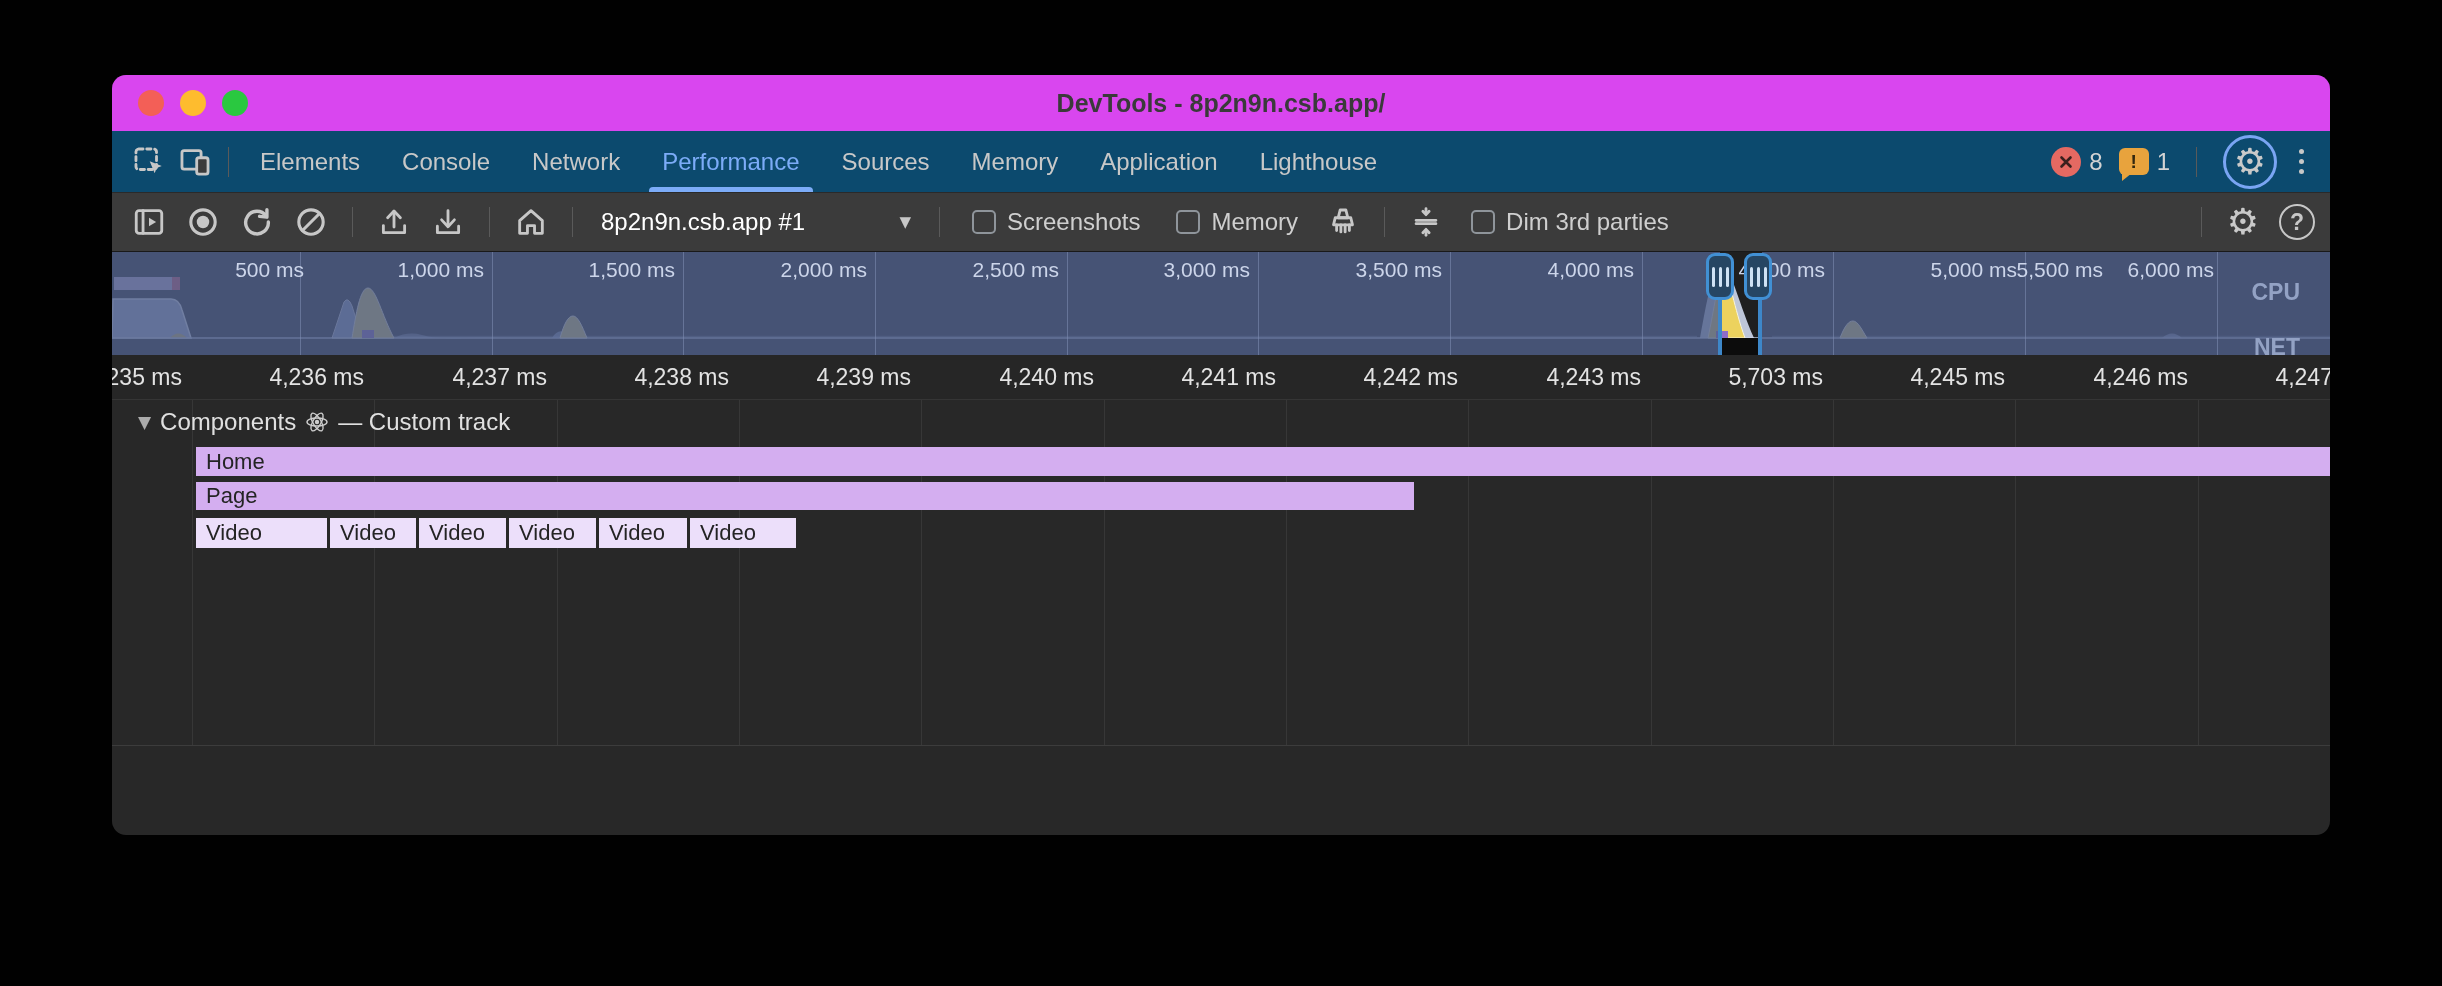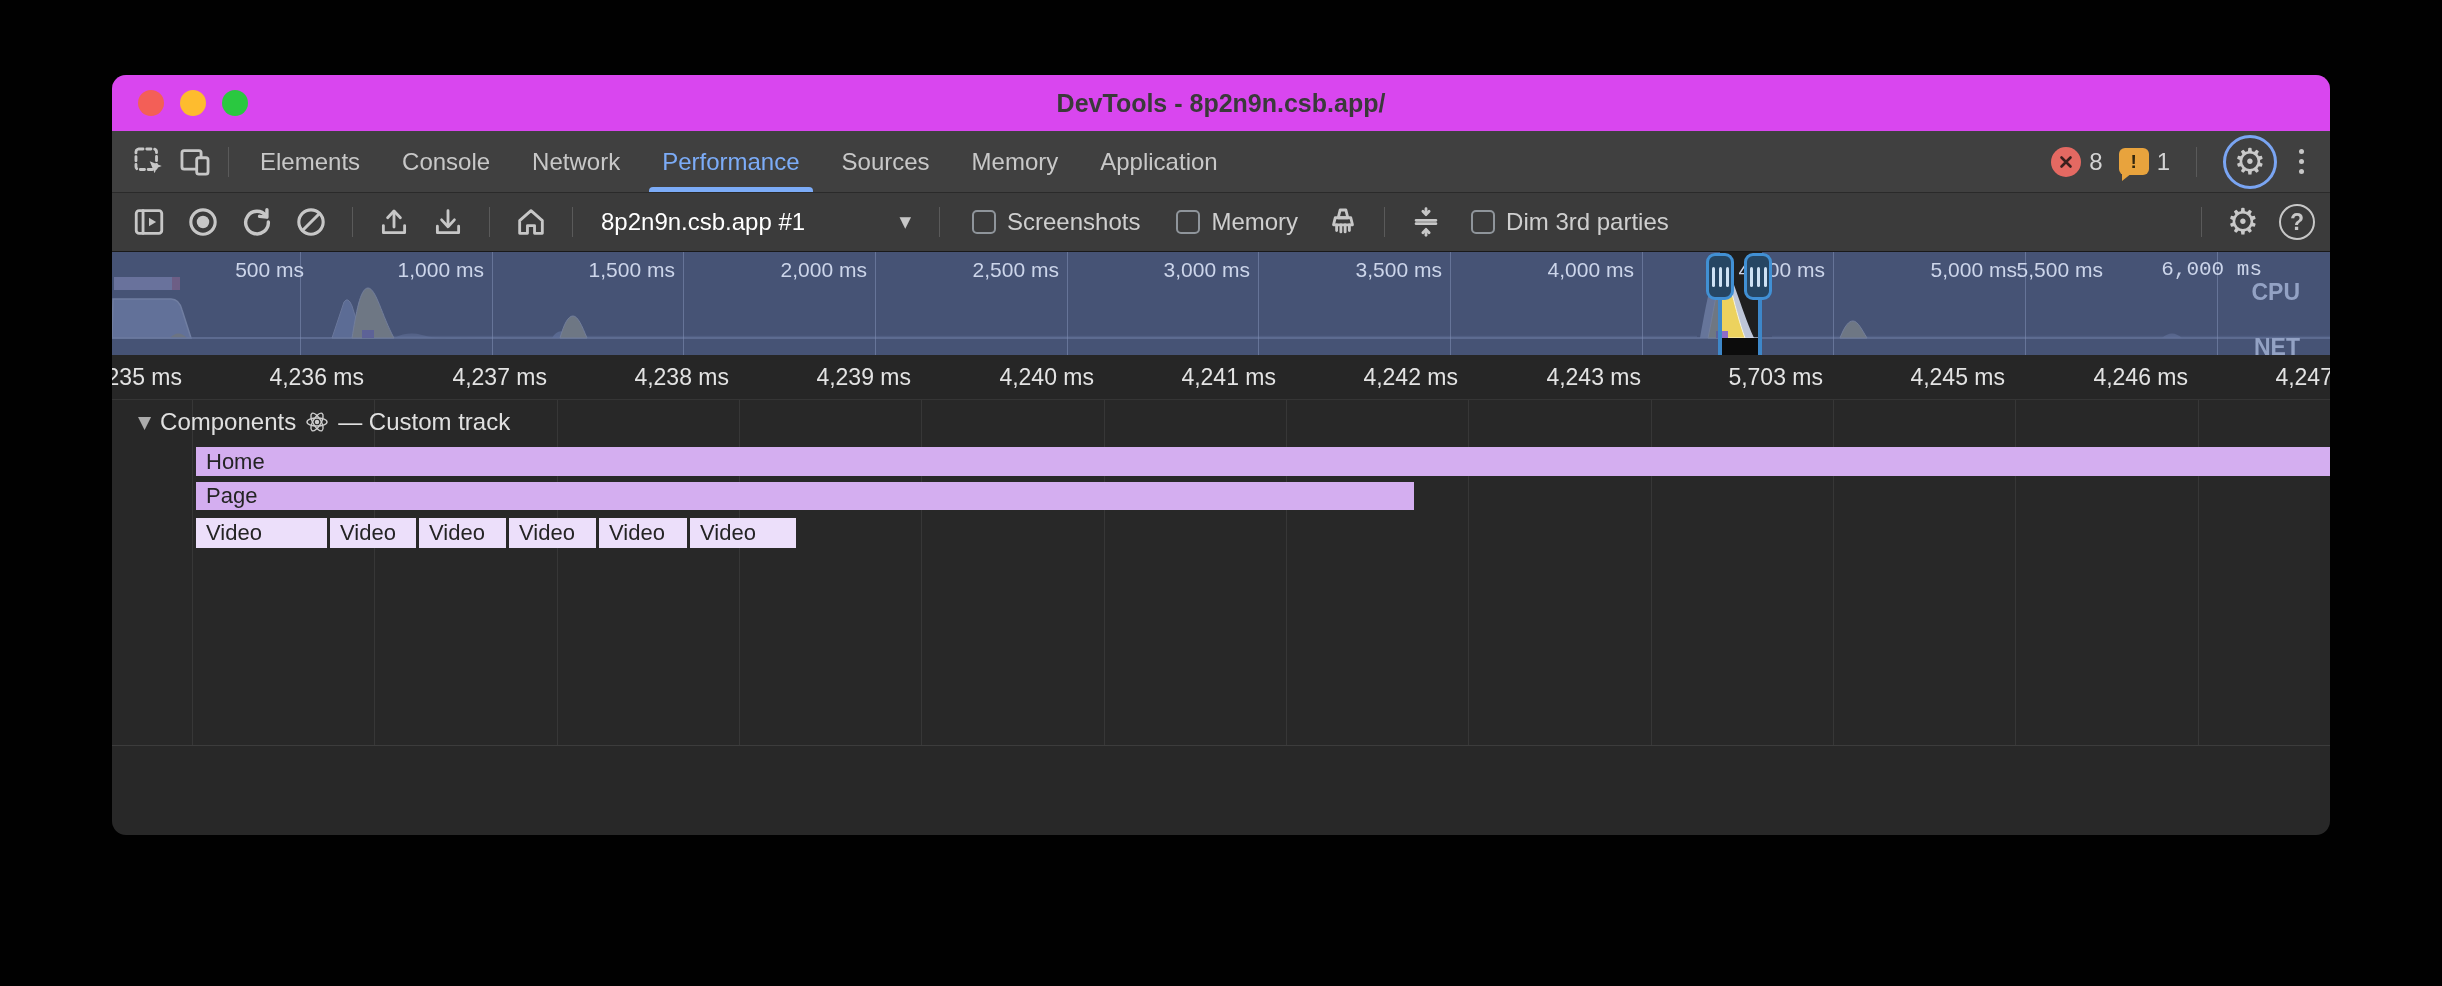--- a/index.html
+++ b/index.html
@@ -7,21 +7,21 @@
   .window { position:absolute; left:112px; top:75px; width:2218px; height:760px; background:#282828; border-radius:14px; overflow:hidden; }
 
   
   .titlebar { position:relative; height:56px; background:#d946ef; display:flex; align-items:center; }
   .lights { display:flex; gap:16px; margin-left:26px; }
   .light { width:26px; height:26px; border-radius:50%; }
   .light.red{ background:#f35f57; } .light.yellow{ background:#febc2e; } .light.green{ background:#2ac840; }
   .win-title { position:absolute; left:0; right:0; text-align:center; font-size:25px; font-weight:bold; color:#3a3a3a; }
 
   
-  .tabbar { height:62px; background:#404040; display:flex; align-items:center; padding-left:14px; border-bottom:1px solid #2a2a2a; }
+  .tabbar { height:62px; background:#0c4a6e; display:flex; align-items:center; padding-left:14px; border-bottom:1px solid #2a2a2a; }
   .icon-btn { width:46px; height:46px; display:flex; align-items:center; justify-content:center; flex:none; }
   .vsep { width:1px; height:30px; background:#5a5a5a; margin:0 10px; flex:none; }
   .tab { position:relative; padding:0 21px; font-size:24px; color:#c8c8c8; line-height:61px; white-space:nowrap; }
   .tab.selected { color:#7cacf8; }
   .tab.selected .tab-underline { position:absolute; left:8px; right:8px; bottom:0; height:5px; border-radius:4px 4px 0 0; background:#7cacf8; }
   .tab-right { margin-left:auto; display:flex; align-items:center; gap:16px; padding-right:20px; }
   .badge { display:flex; align-items:center; gap:8px; }
   .err-circle { width:30px; height:30px; border-radius:50%; background:#e46962; display:flex; align-items:center; justify-content:center; }
   .warn-bubble { position:relative; width:30px; height:27px; border-radius:6px; background:#e8a33d; display:flex; align-items:center; justify-content:center; font-weight:bold; font-size:19px; color:#33270f; }
   .warn-bubble::after{ content:""; position:absolute; left:3px; bottom:-6px; border:6px solid transparent; border-top-color:#e8a33d; border-left-color:#e8a33d; border-width:4px 5px; }
@@ -106,20 +106,21 @@
       </svg>
     </span>
     <span class="vsep"></span>
     <span class="tab">Elements</span>
     <span class="tab">Console</span>
     <span class="tab">Network</span>
     <span class="tab selected"><span>Performance</span><span class="tab-underline"></span></span>
     <span class="tab">Sources</span>
     <span class="tab">Memory</span>
     <span class="tab">Application</span>
+    <span class="tab">Lighthouse</span>
 
     <span class="tab-right">
       <span class="badge">
         <span class="err-circle">
           <svg width="16" height="16" viewBox="0 0 16 16">
               <path d="M3.5 3.5 L12.5 12.5 M12.5 3.5 L3.5 12.5" stroke="#3a201e" stroke-width="2.6" stroke-linecap="round"></path>
             </svg>
         </span>
         <span class="badge-count">8</span>
       </span>
@@ -281,21 +282,21 @@
     <div class="ov-label" style="left:192px;">1,000 ms</div>
     <div class="ov-label" style="left:383px;">1,500 ms</div>
     <div class="ov-label" style="left:575px;">2,000 ms</div>
     <div class="ov-label" style="left:767px;">2,500 ms</div>
     <div class="ov-label" style="left:958px;">3,000 ms</div>
     <div class="ov-label" style="left:1150px;">3,500 ms</div>
     <div class="ov-label" style="left:1342px;">4,000 ms</div>
     <div class="ov-label" style="left:1533px;">4,500 ms</div>
     <div class="ov-label" style="left:1725px;">5,000 ms</div>
     <div class="ov-label" style="left:1811px;">5,500 ms</div>
-    <div class="ov-label" style="left:1970px;font-family:Liberation Mono, monospace;">6,000 ms</div>
+    <div class="ov-label" style="left:1922px;">6,000 ms</div>
 
     <div class="ov-cpu">CPU</div>
     <div class="ov-net">NET</div>
 
     <div class="sel-col"></div>
     <div class="sel-line" style="left:1606px;"></div>
     <div class="sel-line" style="left:1646px;"></div>
     <div class="sel-handle" style="left:1594px;">
         <i></i>
         <i></i>

